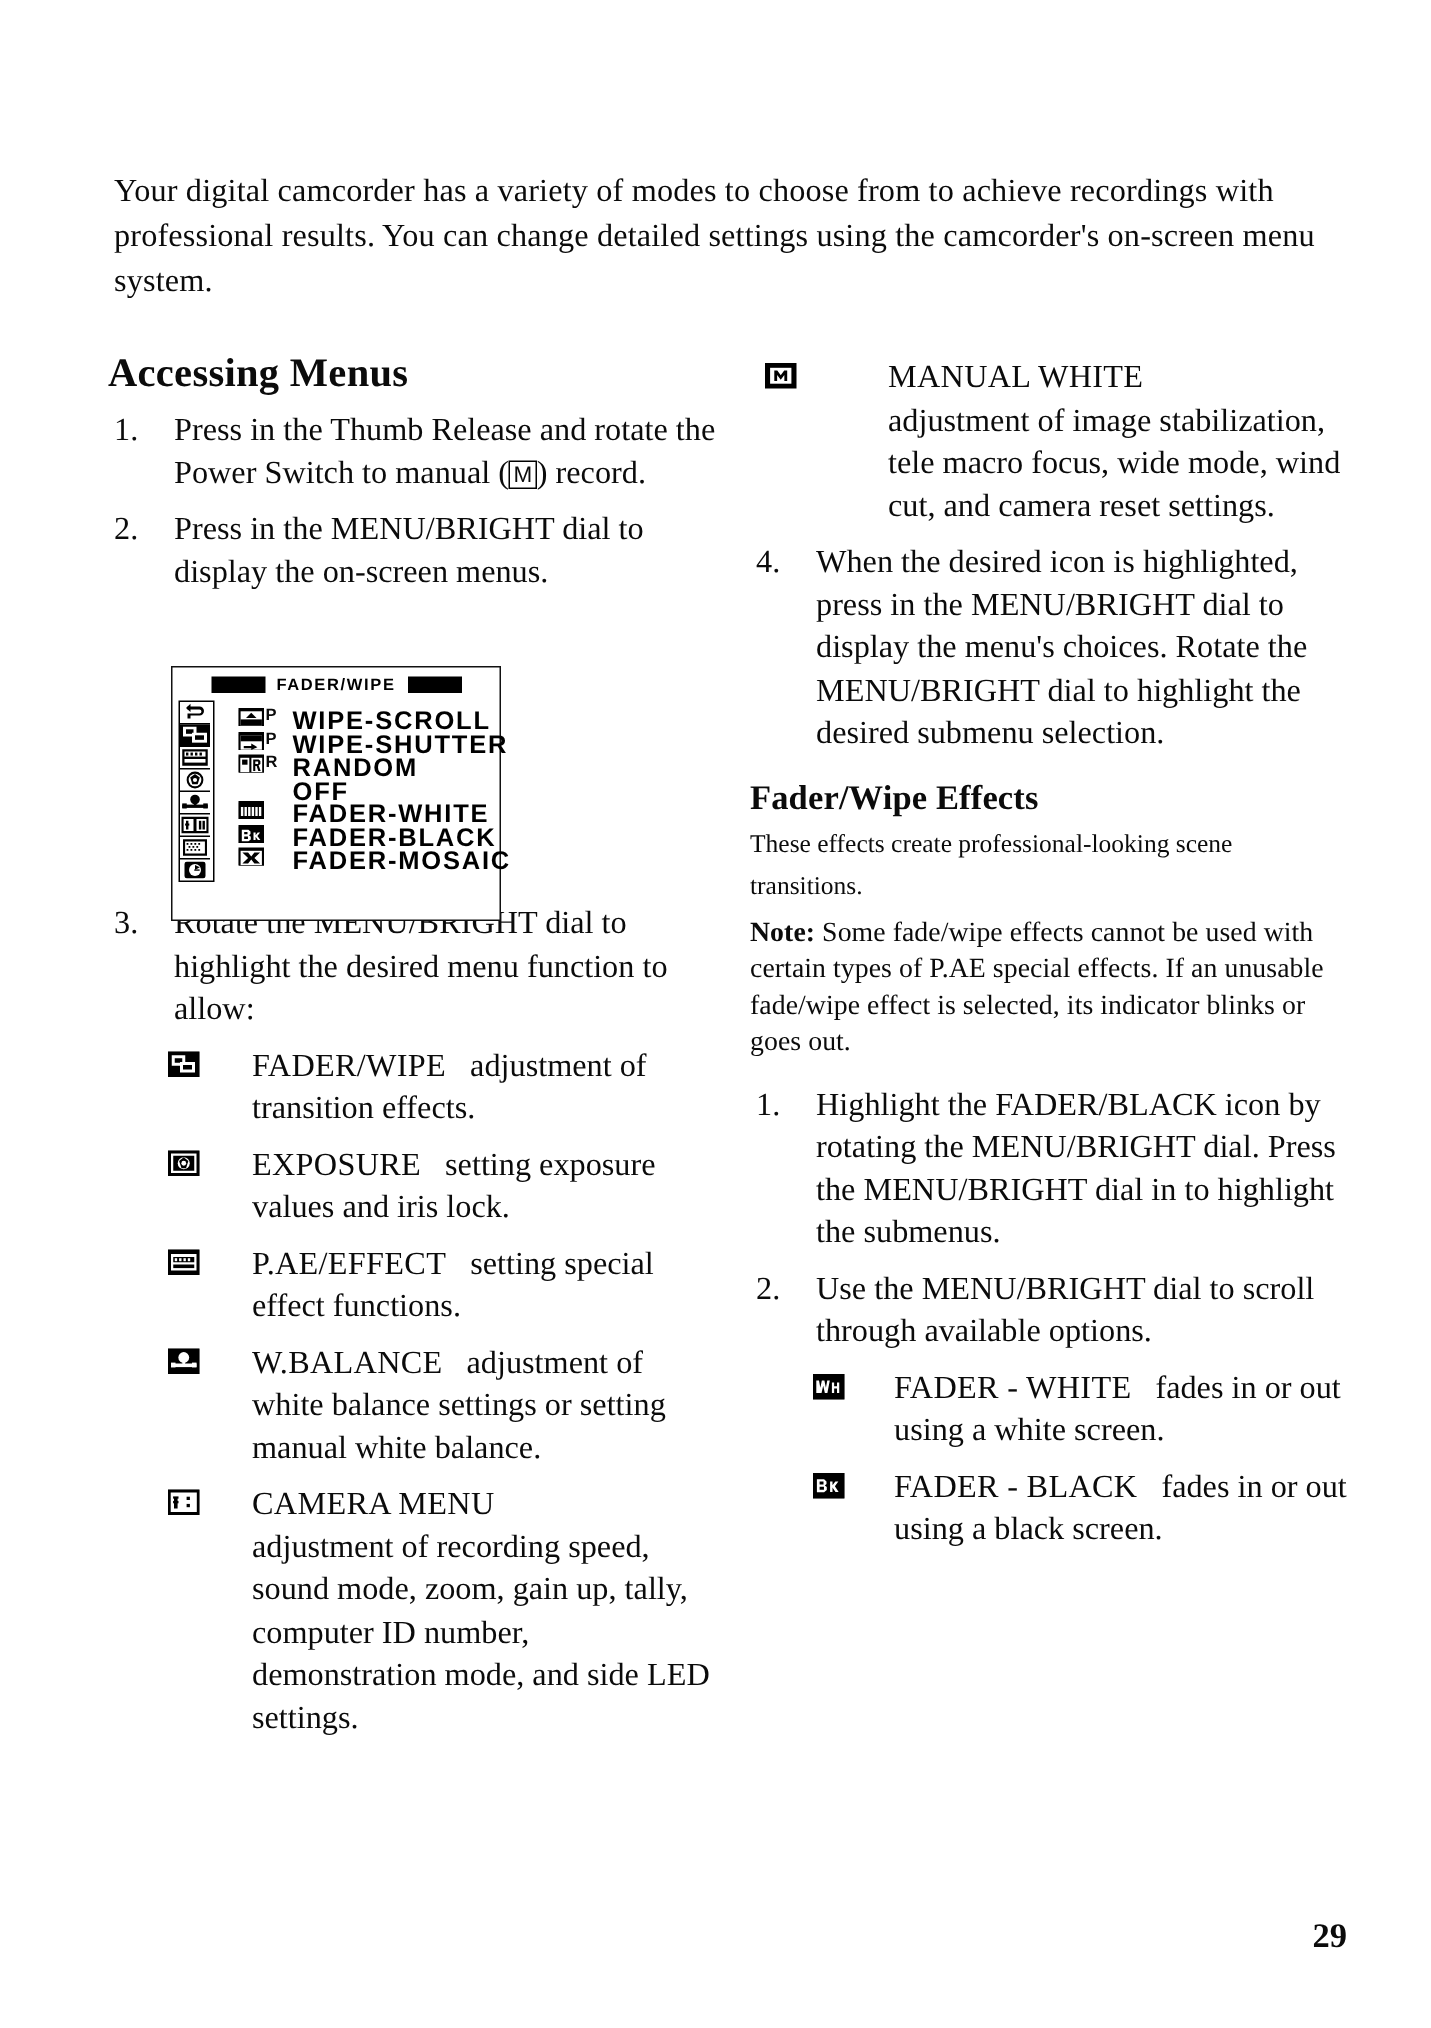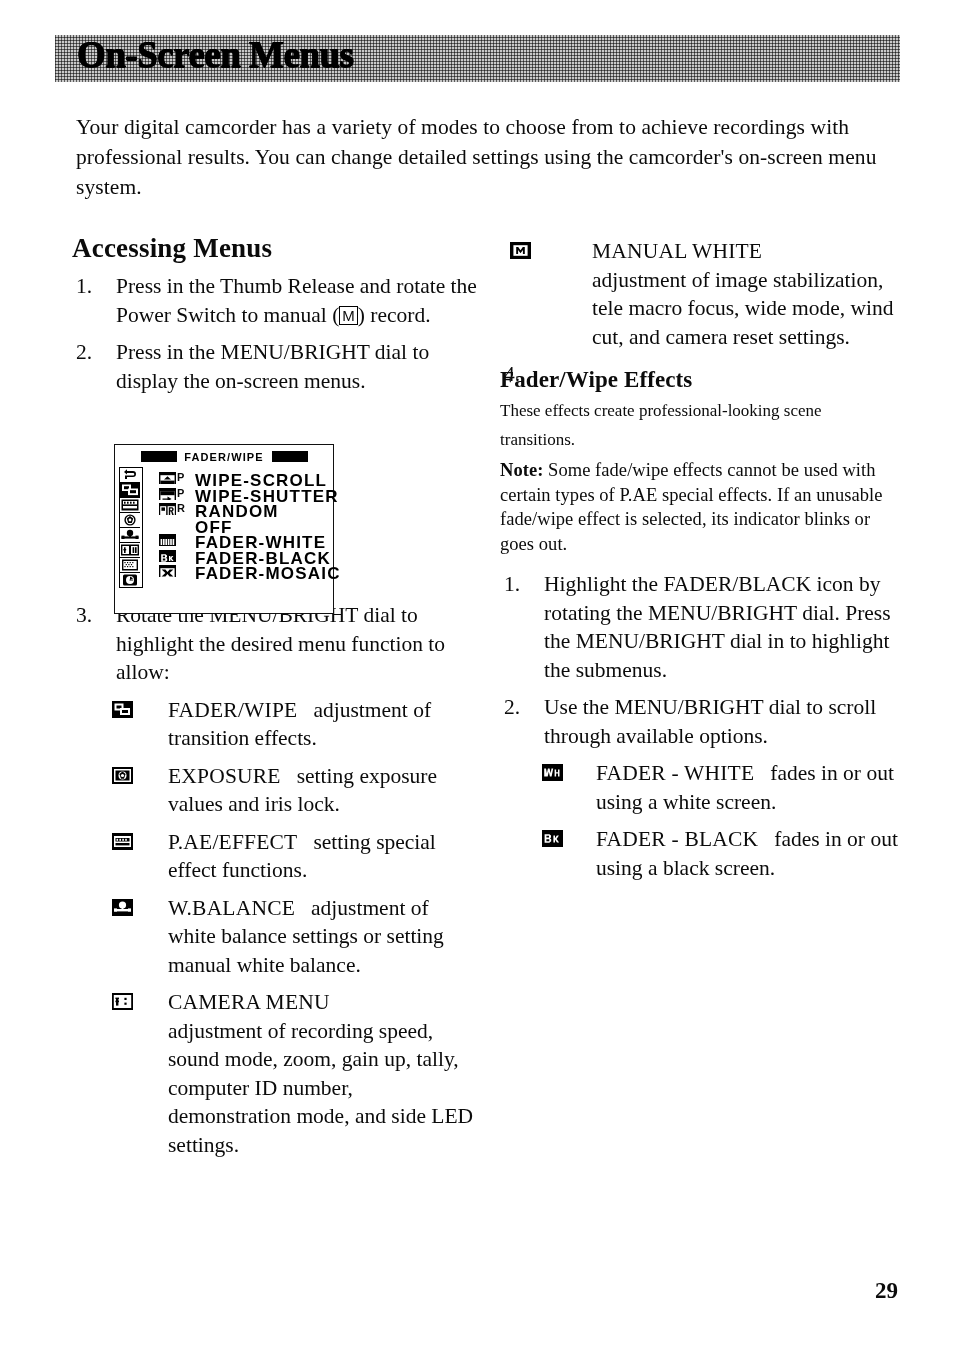--- a/index.html
+++ b/index.html
@@ -267,23 +267,20 @@
     bottom: 48px;
     font-size: 23px;
     font-weight: bold;
   }
 </style>
 </head>
 <body>
 
 <div class="page">
 
-  <div class="banner">
-    <div class="banner-title">On-Screen Menus</div>
-  </div>
 
   <div class="intro">Your digital camcorder has a variety of modes to choose from to achieve recordings with professional results. You can change detailed settings using the camcorder's on-screen menu system.</div>
 
   <div class="col-left">
 
     <h2 class="section">Accessing Menus</h2>
 
     <ul class="steps">
 
       <li class="step">
@@ -580,20 +577,21 @@
         </span>
         <span class="term">MANUAL WHITE</span><br>
         <span>adjustment of image stabilization, tele macro focus, wide mode, wind cut, and camera reset settings.</span>
       </li>
 
     </ul>
 
     <ul class="steps">
       <li class="step">
         <span class="num">4.</span>
+        <span>When the desired icon is highlighted, press in the MENU/BRIGHT dial to display the menu's choices. Rotate the MENU/BRIGHT dial to highlight the desired submenu selection.</span>
       </li>
     </ul>
 
     <h3 class="subsection">Fader/Wipe Effects</h3>
 
     <p class="plain">These effects create professional-looking scene transitions.</p>
 
     <p class="note"><b>Note:</b><span> Some fade/wipe effects cannot be used with certain types of P.AE special effects. If an unusable fade/wipe effect is selected, its indicator blinks or goes out.</span></p>
 
     <ul class="steps">

